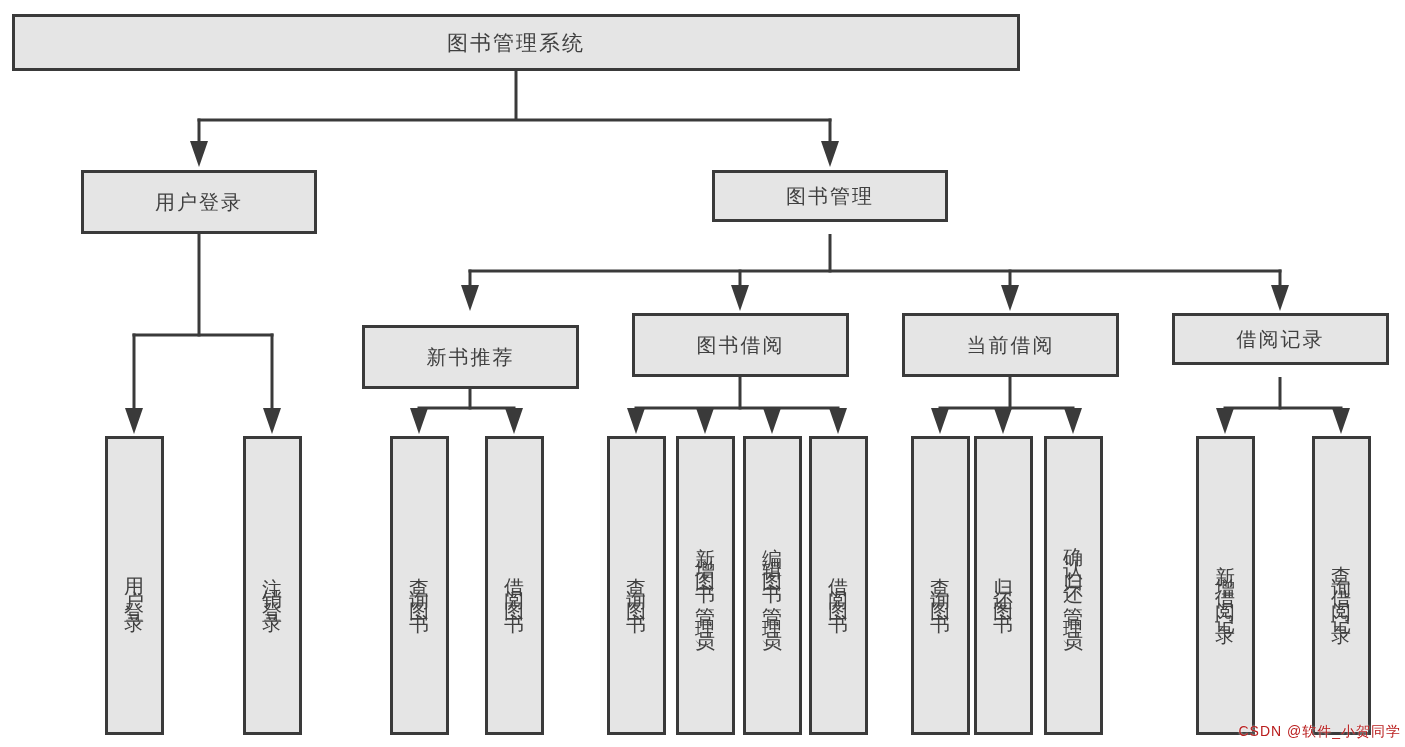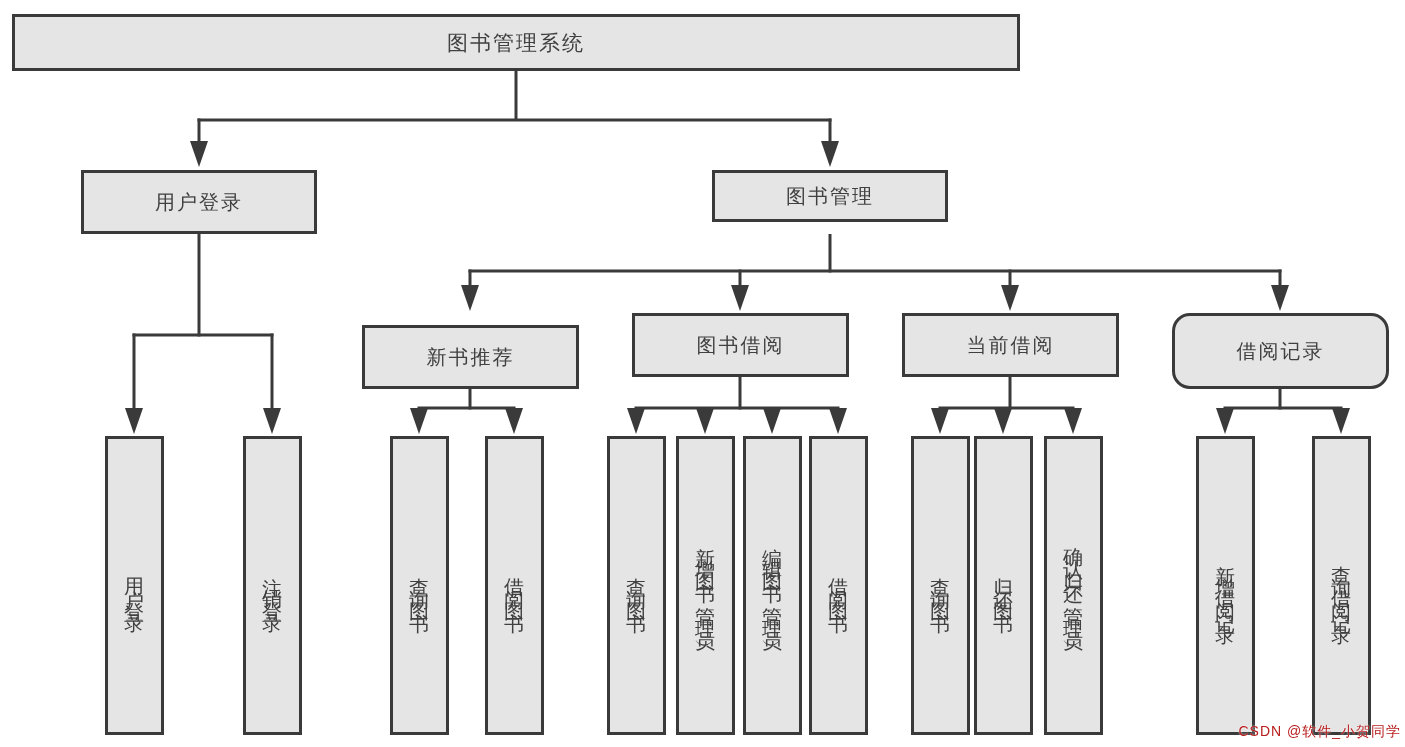--- a/index.html
+++ b/index.html
@@ -133,21 +133,21 @@
 
   <div class="node hnode" style="left:362px; top:325px; width:217px; height:64px;">
     <span>新书推荐</span>
   </div>
   <div class="node hnode" style="left:632px; top:313px; width:217px; height:64px;">
     <span>图书借阅</span>
   </div>
   <div class="node hnode" style="left:902px; top:313px; width:217px; height:64px;">
     <span>当前借阅</span>
   </div>
-  <div class="node hnode" style="left:1172px; top:313px; width:217px; height:76px;border-radius:18px;">
+  <div class="node hnode" style="left:1172px; top:313px; width:217px; height:52px;">
     <span>借阅记录</span>
   </div>
 
   <div class="node vnode" style="left:105px;">
     <span>用户登录</span>
   </div>
   <div class="node vnode" style="left:243px;">
     <span>注销登录</span>
   </div>
 

